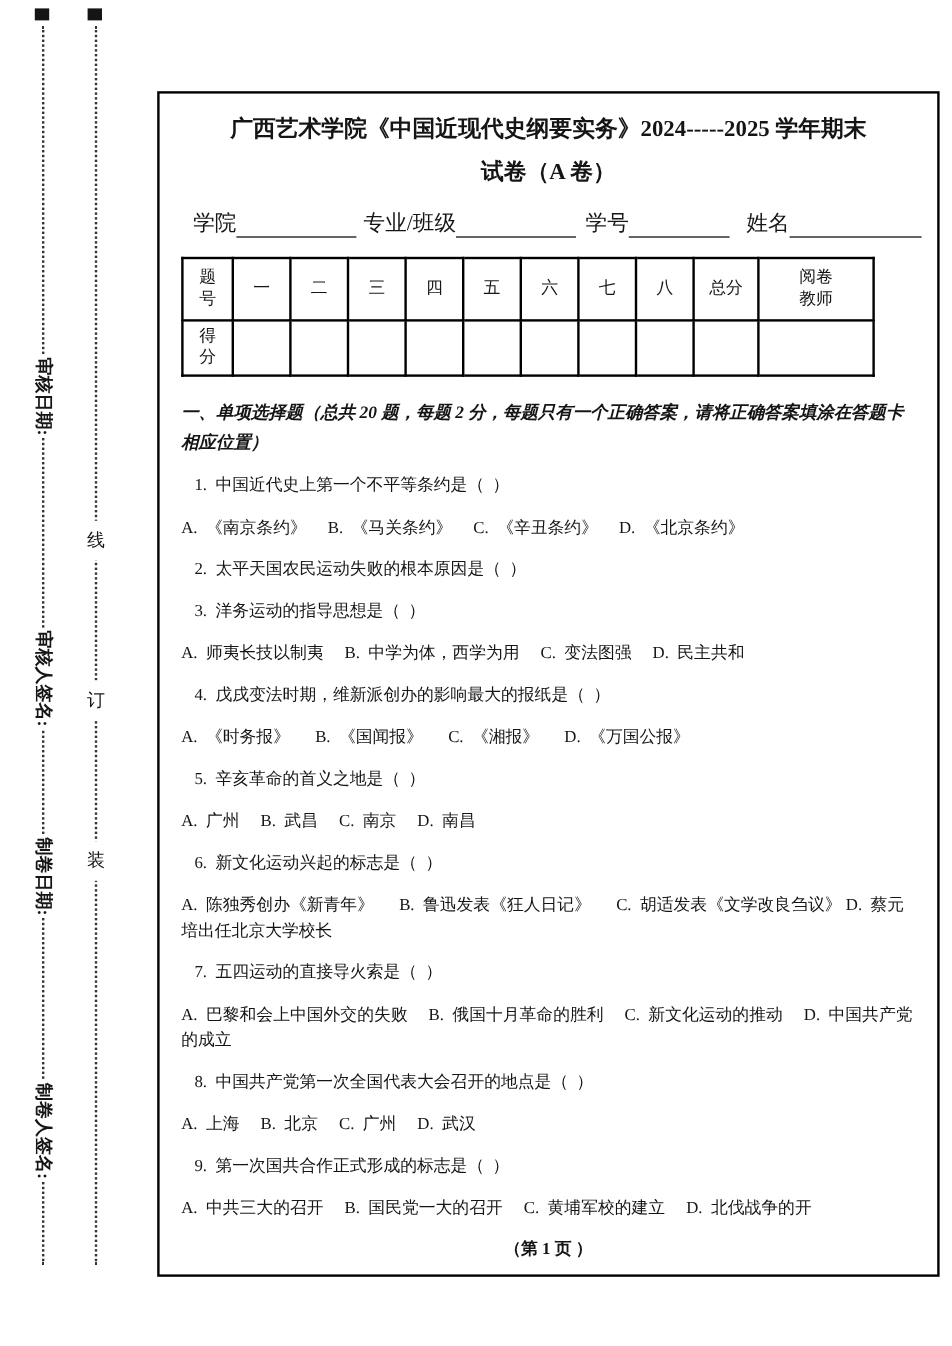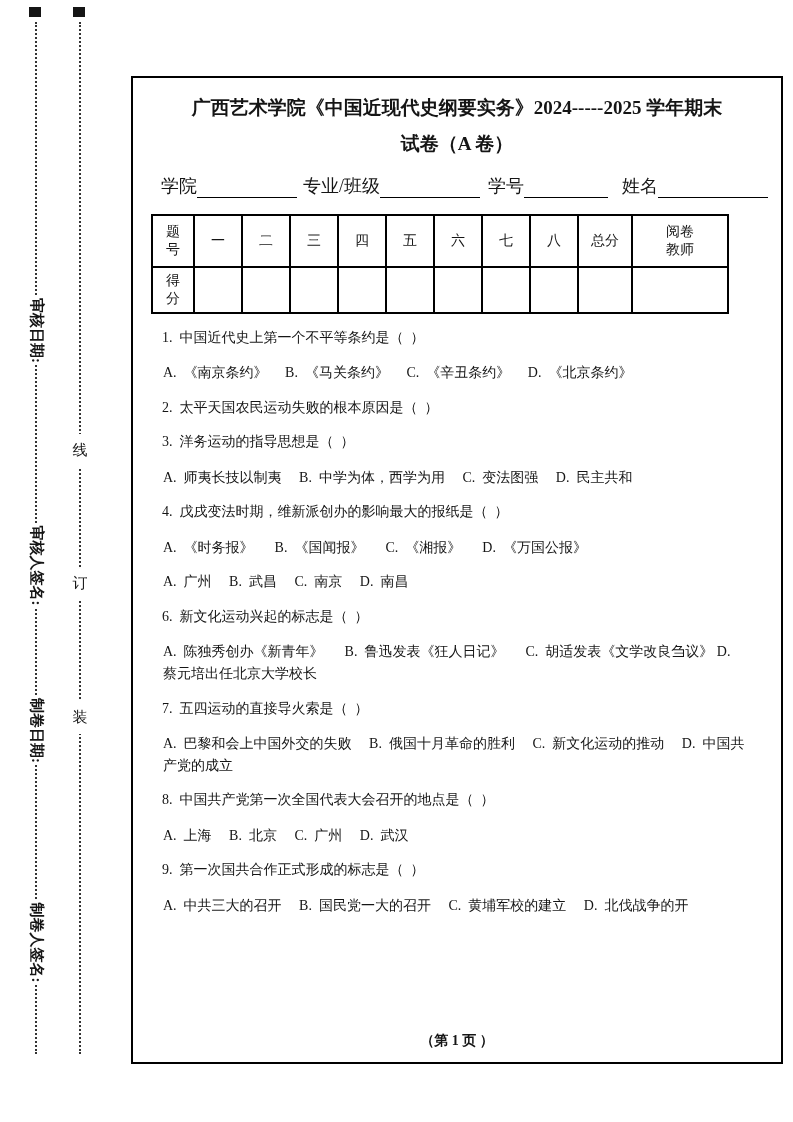--- a/index.html
+++ b/index.html
@@ -34,21 +34,21 @@
   table.score { border-collapse: collapse; table-layout: fixed; margin-top: 16px; }
   table.score td {
     border: 2px solid #000; text-align: center; vertical-align: middle;
     font-size: 14px; white-space: pre-line; line-height: 1.3; padding: 2px 1px;
   }
   tr.r1 td { height: 46px; }
   tr.r2 td { height: 40px; }
   .section-head { font-style: italic; font-weight: bold; font-size: 14.5px; line-height: 1.7; margin-top: 18px; white-space: pre-wrap; }
   .questions { margin-top: 4px; font-size: 14px; }
   .q-line   { margin: 14px 11px; line-height: 1.45; white-space: pre-wrap; }
-  .opt-line { margin: 13px 12px; line-height: 1.55; white-space: pre-wrap; }
+  .opt-line { margin: 13px 0; line-height: 1.55; white-space: pre-wrap; }
   .footer {
     position: absolute; left: 131px; top: 1032px; width: 652px;
     text-align: center; font-weight: bold; font-size: 14px;
   }
 </style>
 </head>
 <body>
 
 <div class="sq" style="left:29px; top:7px;"></div>
 <div class="sq" style="left:73px; top:7px;"></div>
@@ -137,38 +137,40 @@
       <td></td>
       <td></td>
       <td></td>
       <td></td>
       <td></td>
       <td></td>
     </tr>
   </tbody>
     </table>
 
+  <div class="section-head">一、单项选择题（总共 20 题，每题 2 分，每题只有一个正确答案，请将正确答案填涂在答题卡相应位置）</div>
 
   <div class="questions">
     <div class="q-block">
       <div class="q-line">1.  中国近代史上第一个不平等条约是（  ）</div>
       <div class="opt-line">A.  《南京条约》　 B.  《马关条约》　 C.  《辛丑条约》　 D.  《北京条约》</div>
     </div>
     <div class="q-block">
       <div class="q-line">2.  太平天国农民运动失败的根本原因是（  ）</div>
     </div>
     <div class="q-block">
       <div class="q-line">3.  洋务运动的指导思想是（  ）</div>
       <div class="opt-line">A.  师夷长技以制夷　 B.  中学为体，西学为用　 C.  变法图强　 D.  民主共和</div>
     </div>
     <div class="q-block">
       <div class="q-line">4.  戊戌变法时期，维新派创办的影响最大的报纸是（  ）</div>
       <div class="opt-line">A.  《时务报》　  B.  《国闻报》　  C.  《湘报》　  D.  《万国公报》</div>
     </div>
     <div class="q-block">
+      <div class="q-line">5.  辛亥革命的首义之地是（  ）</div>
       <div class="opt-line">A.  广州　 B.  武昌　 C.  南京　 D.  南昌</div>
     </div>
     <div class="q-block">
       <div class="q-line">6.  新文化运动兴起的标志是（  ）</div>
       <div class="opt-line">A.  陈独秀创办《新青年》　  B.  鲁迅发表《狂人日记》　  C.  胡适发表《文学改良刍议》 D.  蔡元培出任北京大学校长</div>
     </div>
     <div class="q-block">
       <div class="q-line">7.  五四运动的直接导火索是（  ）</div>
       <div class="opt-line">A.  巴黎和会上中国外交的失败　 B.  俄国十月革命的胜利　 C.  新文化运动的推动　 D.  中国共产党的成立</div>
     </div>

